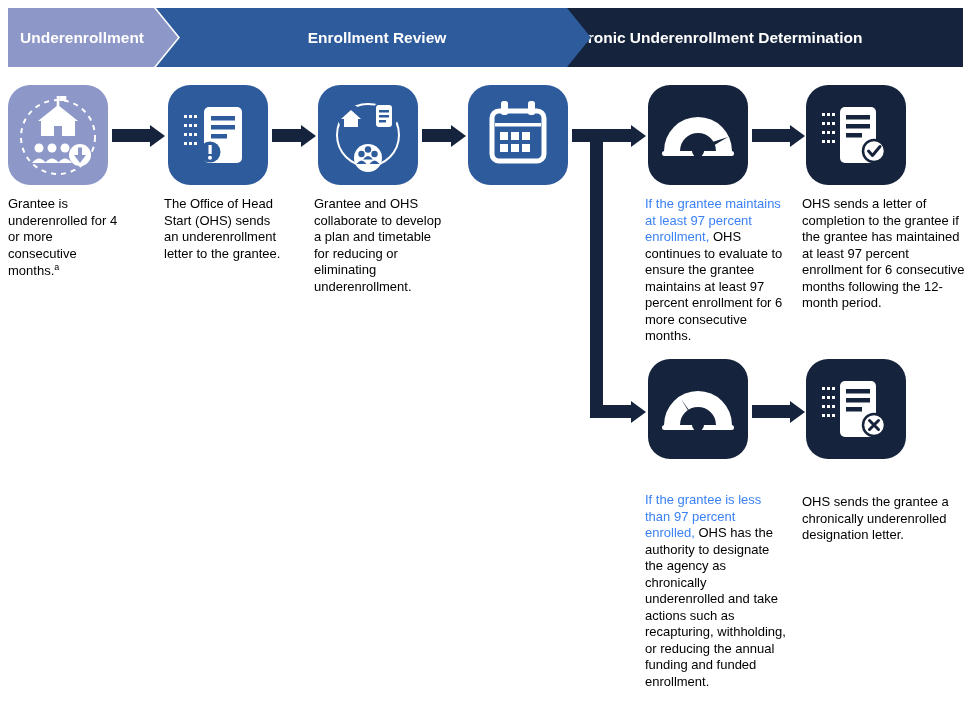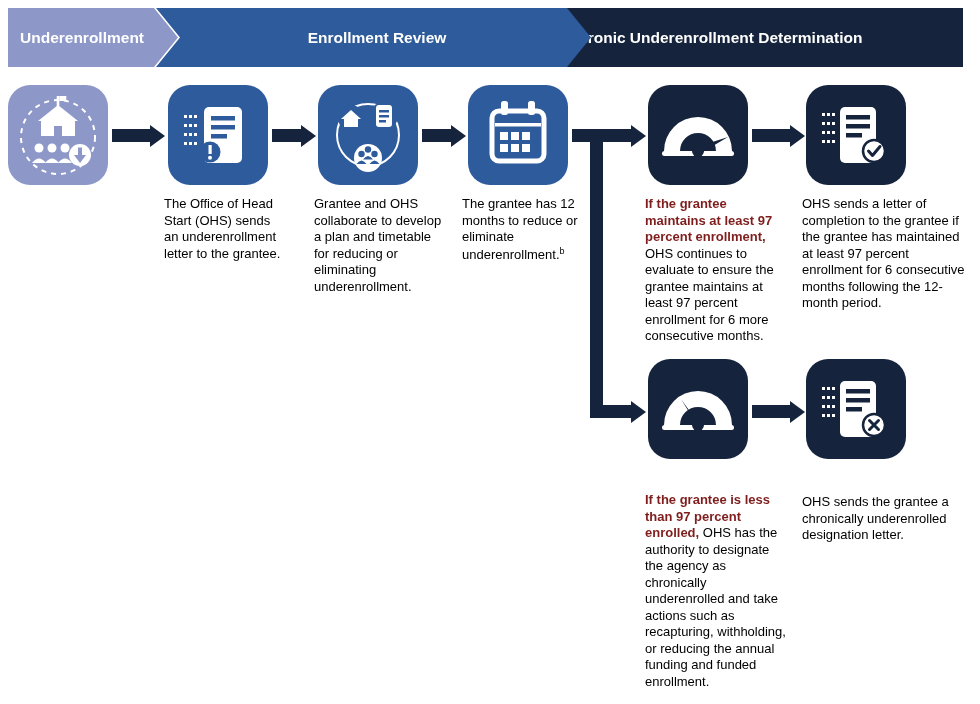--- a/index.html
+++ b/index.html
@@ -25,21 +25,21 @@
 
   
   .arrow{position:absolute;background:#15243c;height:13px}
   .arrow::after{content:"";position:absolute;right:-15px;top:50%;transform:translateY(-50%);
     border-top:11px solid transparent;border-bottom:11px solid transparent;border-left:15px solid #15243c}
   .vline{position:absolute;width:13px;background:#15243c}
 
   
   .cap{position:absolute;font-size:13px;line-height:1.27;color:#000}
   .cap sup{font-size:9px;vertical-align:super}
-  .lead{font-weight:bold;color:#7f1d1d}
+  .lead{font-weight:normal;color:#3b82f6}
 
   .source{position:absolute;left:8px;top:686px;font-size:11.5px;color:#000;white-space:pre-wrap}
 </style>
 </head>
 <body>
 
 <div class="canvas">
 
   <div class="phase phase1">
     <span>Underenrollment</span>
@@ -205,28 +205,28 @@
 
   <div class="arrow" style="left:112px;top:129px;width:38px"></div>
   <div class="arrow" style="left:272px;top:129px;width:29px"></div>
   <div class="arrow" style="left:422px;top:129px;width:29px"></div>
   <div class="arrow" style="left:572px;top:129px;width:59px"></div>
   <div class="arrow" style="left:752px;top:129px;width:38px"></div>
   <div class="vline" style="left:590px;top:129px;height:289px"></div>
   <div class="arrow" style="left:590px;top:405px;width:41px"></div>
   <div class="arrow" style="left:752px;top:405px;width:38px"></div>
 
+  <p class="cap" style="left:8px;top:196px;width:112px">
+    <span>Grantee is underenrolled for 4 or more consecutive months.</span><sup>a</sup>
+  </p>
   <p class="cap" style="left:314px;top:196px;width:128px">
     <span>Grantee and OHS collaborate to develop a plan and timetable for reducing or eliminating underenrollment.</span>
   </p>
   <p class="cap" style="left:164px;top:196px;width:118px">
     <span>The Office of Head Start (OHS) sends an underenrollment letter to the grantee.</span>
-  </p>
-  <p class="cap" style="left:462px;top:196px;width:128px">
-    <span>The grantee has 12 months to reduce or eliminate underenrollment.</span><sup>b</sup>
   </p>
   <p class="cap" style="left:645px;top:196px;width:142px">
     <span class="lead">If the grantee maintains at least 97 percent enrollment,</span>
     <span>OHS continues to evaluate to ensure the grantee maintains at least 97 percent enrollment for 6 more consecutive months.</span>
   </p>
   <p class="cap" style="left:802px;top:196px;width:168px">
     <span>OHS sends a letter of completion to the grantee if the grantee has maintained at least 97 percent enrollment for 6 consecutive months following the 12-month period.</span>
   </p>
 
   <p class="cap" style="left:645px;top:492px;width:142px">

